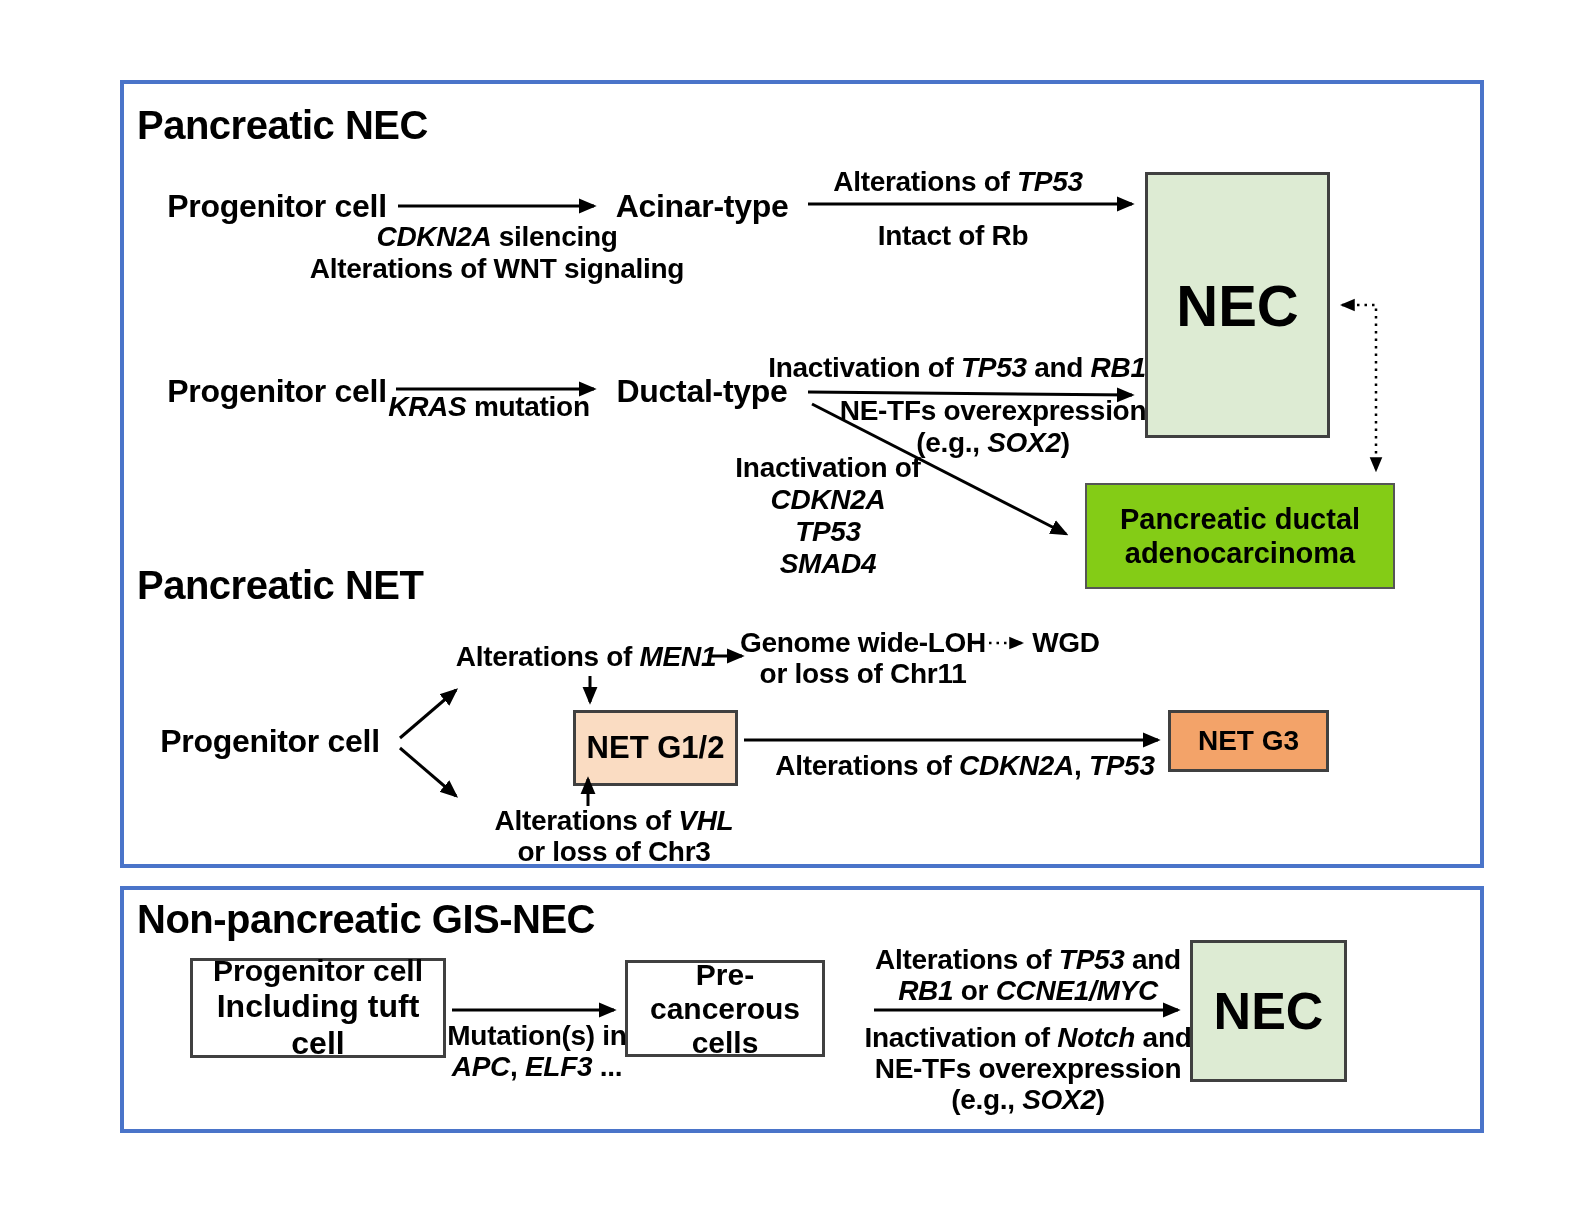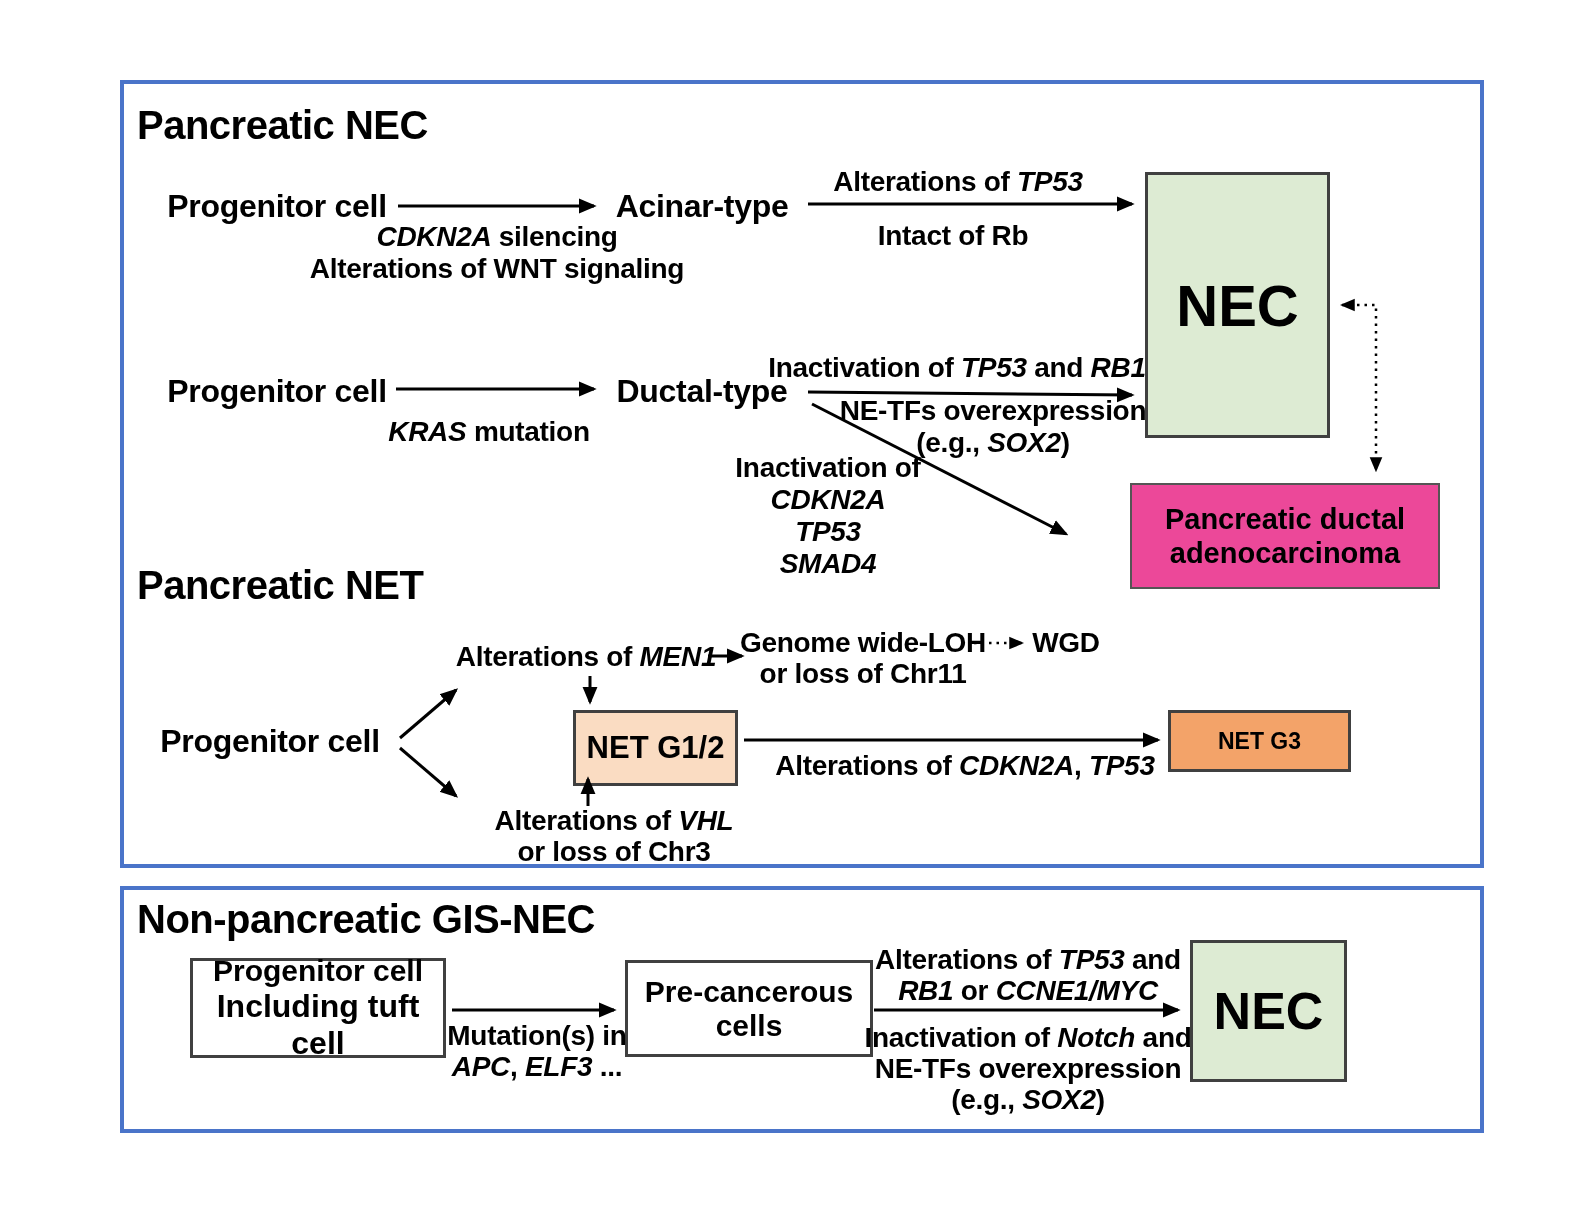--- a/index.html
+++ b/index.html
@@ -11,21 +11,21 @@
   .ar-d { stroke:#000; stroke-width:2.5; fill:none; stroke-dasharray:2.5 5; }
   .panel { position:absolute; border:4px solid #4a74c9; z-index:1; }
   .lbl { position:absolute; transform:translateX(-50%); white-space:nowrap; font-weight:bold;
          font-size:28px; line-height:31px; color:#000; text-align:center; z-index:4; letter-spacing:-0.3px; }
   .big { font-size:32px; line-height:35px; }
   .ttl { position:absolute; font-weight:bold; font-size:40px; color:#000000; z-index:4; letter-spacing:-0.5px; white-space:nowrap; }
   .g { font-style:italic; }
   .box { position:absolute; border:3px solid #404040; display:flex; flex-direction:column; align-items:center;
          justify-content:center; font-weight:bold; z-index:2; text-align:center; color:#000; }
   .nec  { background:#ddebd3; }
-  .pdac { background:#ec4899; border-width:2px; border-color:#555; line-height:34px;margin-left:45px; }
+  .pdac { background:#84cc16; border-width:2px; border-color:#555; line-height:34px; }
   .g12  { background:#fadcc2; }
   .g3o  { background:#f3a369; }
   .plain{ background:#ffffff; }
 </style>
 </head>
 <body>
 
 <div class="canvas">
 
   <div class="panel" style="left:120px;top:80px;width:1364px;height:788px;"></div>
@@ -34,28 +34,28 @@
   <div class="box nec" style="left:1145px;top:172px;width:185px;height:266px;font-size:58px;">
     <span>NEC</span>
   </div>
   <div class="box pdac" style="left:1085px;top:483px;width:310px;height:106px;font-size:29px;">
     <div>Pancreatic ductal</div>
     <div>adenocarcinoma</div>
   </div>
   <div class="box g12" style="left:573px;top:710px;width:165px;height:76px;font-size:31px;">
     <span>NET G1/2</span>
   </div>
-  <div class="box g3o" style="left:1168px;top:710px;width:183px;height:62px;font-size:23px;">
+  <div class="box g3o" style="left:1168px;top:710px;width:161px;height:62px;font-size:28px;">
     <span>NET G3</span>
   </div>
   <div class="box plain" style="left:190px;top:958px;width:256px;height:100px;">
     <div style="font-size:30px;">Progenitor cell</div>
     <div style="font-size:32px;">Including tuft cell</div>
   </div>
-  <div class="box plain" style="left:625px;top:960px;width:248px;height:97px;font-size:30px;line-height:34px;">
+  <div class="box plain" style="left:625px;top:960px;width:200px;height:97px;font-size:30px;line-height:34px;">
     <div>Pre-cancerous</div>
     <div>cells</div>
   </div>
   <div class="box nec" style="left:1190px;top:940px;width:157px;height:142px;font-size:52px;">
     <span>NEC</span>
   </div>
 
   <svg class="arrows" width="1583" height="1228" viewBox="0 0 1583 1228">
     <defs>
       <marker id="ah" viewBox="0 0 10 10" refX="8.5" refY="5" markerWidth="6" markerHeight="6" orient="auto-start-reverse">
@@ -88,21 +88,21 @@
   </div>
   <div class="lbl" style="left:497px;top:221px;"><span class="g">CDKN2A</span><span> silencing</span></div>
   <div class="lbl" style="left:497px;top:253px;">Alterations of WNT signaling</div>
   <div class="lbl big" style="left:702px;top:189px;">Acinar-type</div>
   <div class="lbl" style="left:958px;top:166px;"><span>Alterations of </span><span class="g">TP53</span></div>
   <div class="lbl" style="left:953px;top:220px;">Intact of Rb</div>
 
   <div class="lbl big" style="left:277px;top:374px;">
     <span>Progenitor cell</span>
   </div>
-  <div class="lbl" style="left:489px;top:416px;"><span class="g">KRAS</span><span> mutation</span></div>
+  <div class="lbl" style="left:489px;top:391px;"><span class="g">KRAS</span><span> mutation</span></div>
   <div class="lbl big" style="left:702px;top:374px;">Ductal-type</div>
   <div class="lbl" style="left:957px;top:352px;"><span>Inactivation of </span><span class="g">TP53</span><span> and </span><span class="g">RB1</span></div>
   <div class="lbl" style="left:993px;top:395px;">NE-TFs overexpression</div>
   <div class="lbl" style="left:993px;top:427px;"><span>(e.g., </span><span class="g">SOX2</span><span>)</span></div>
 
   <div class="lbl" style="left:828px;top:452px;line-height:32px;">
     <div>Inactivation of</div>
     <div class="g">CDKN2A</div>
     <div class="g">TP53</div>
     <div class="g">SMAD4</div>

